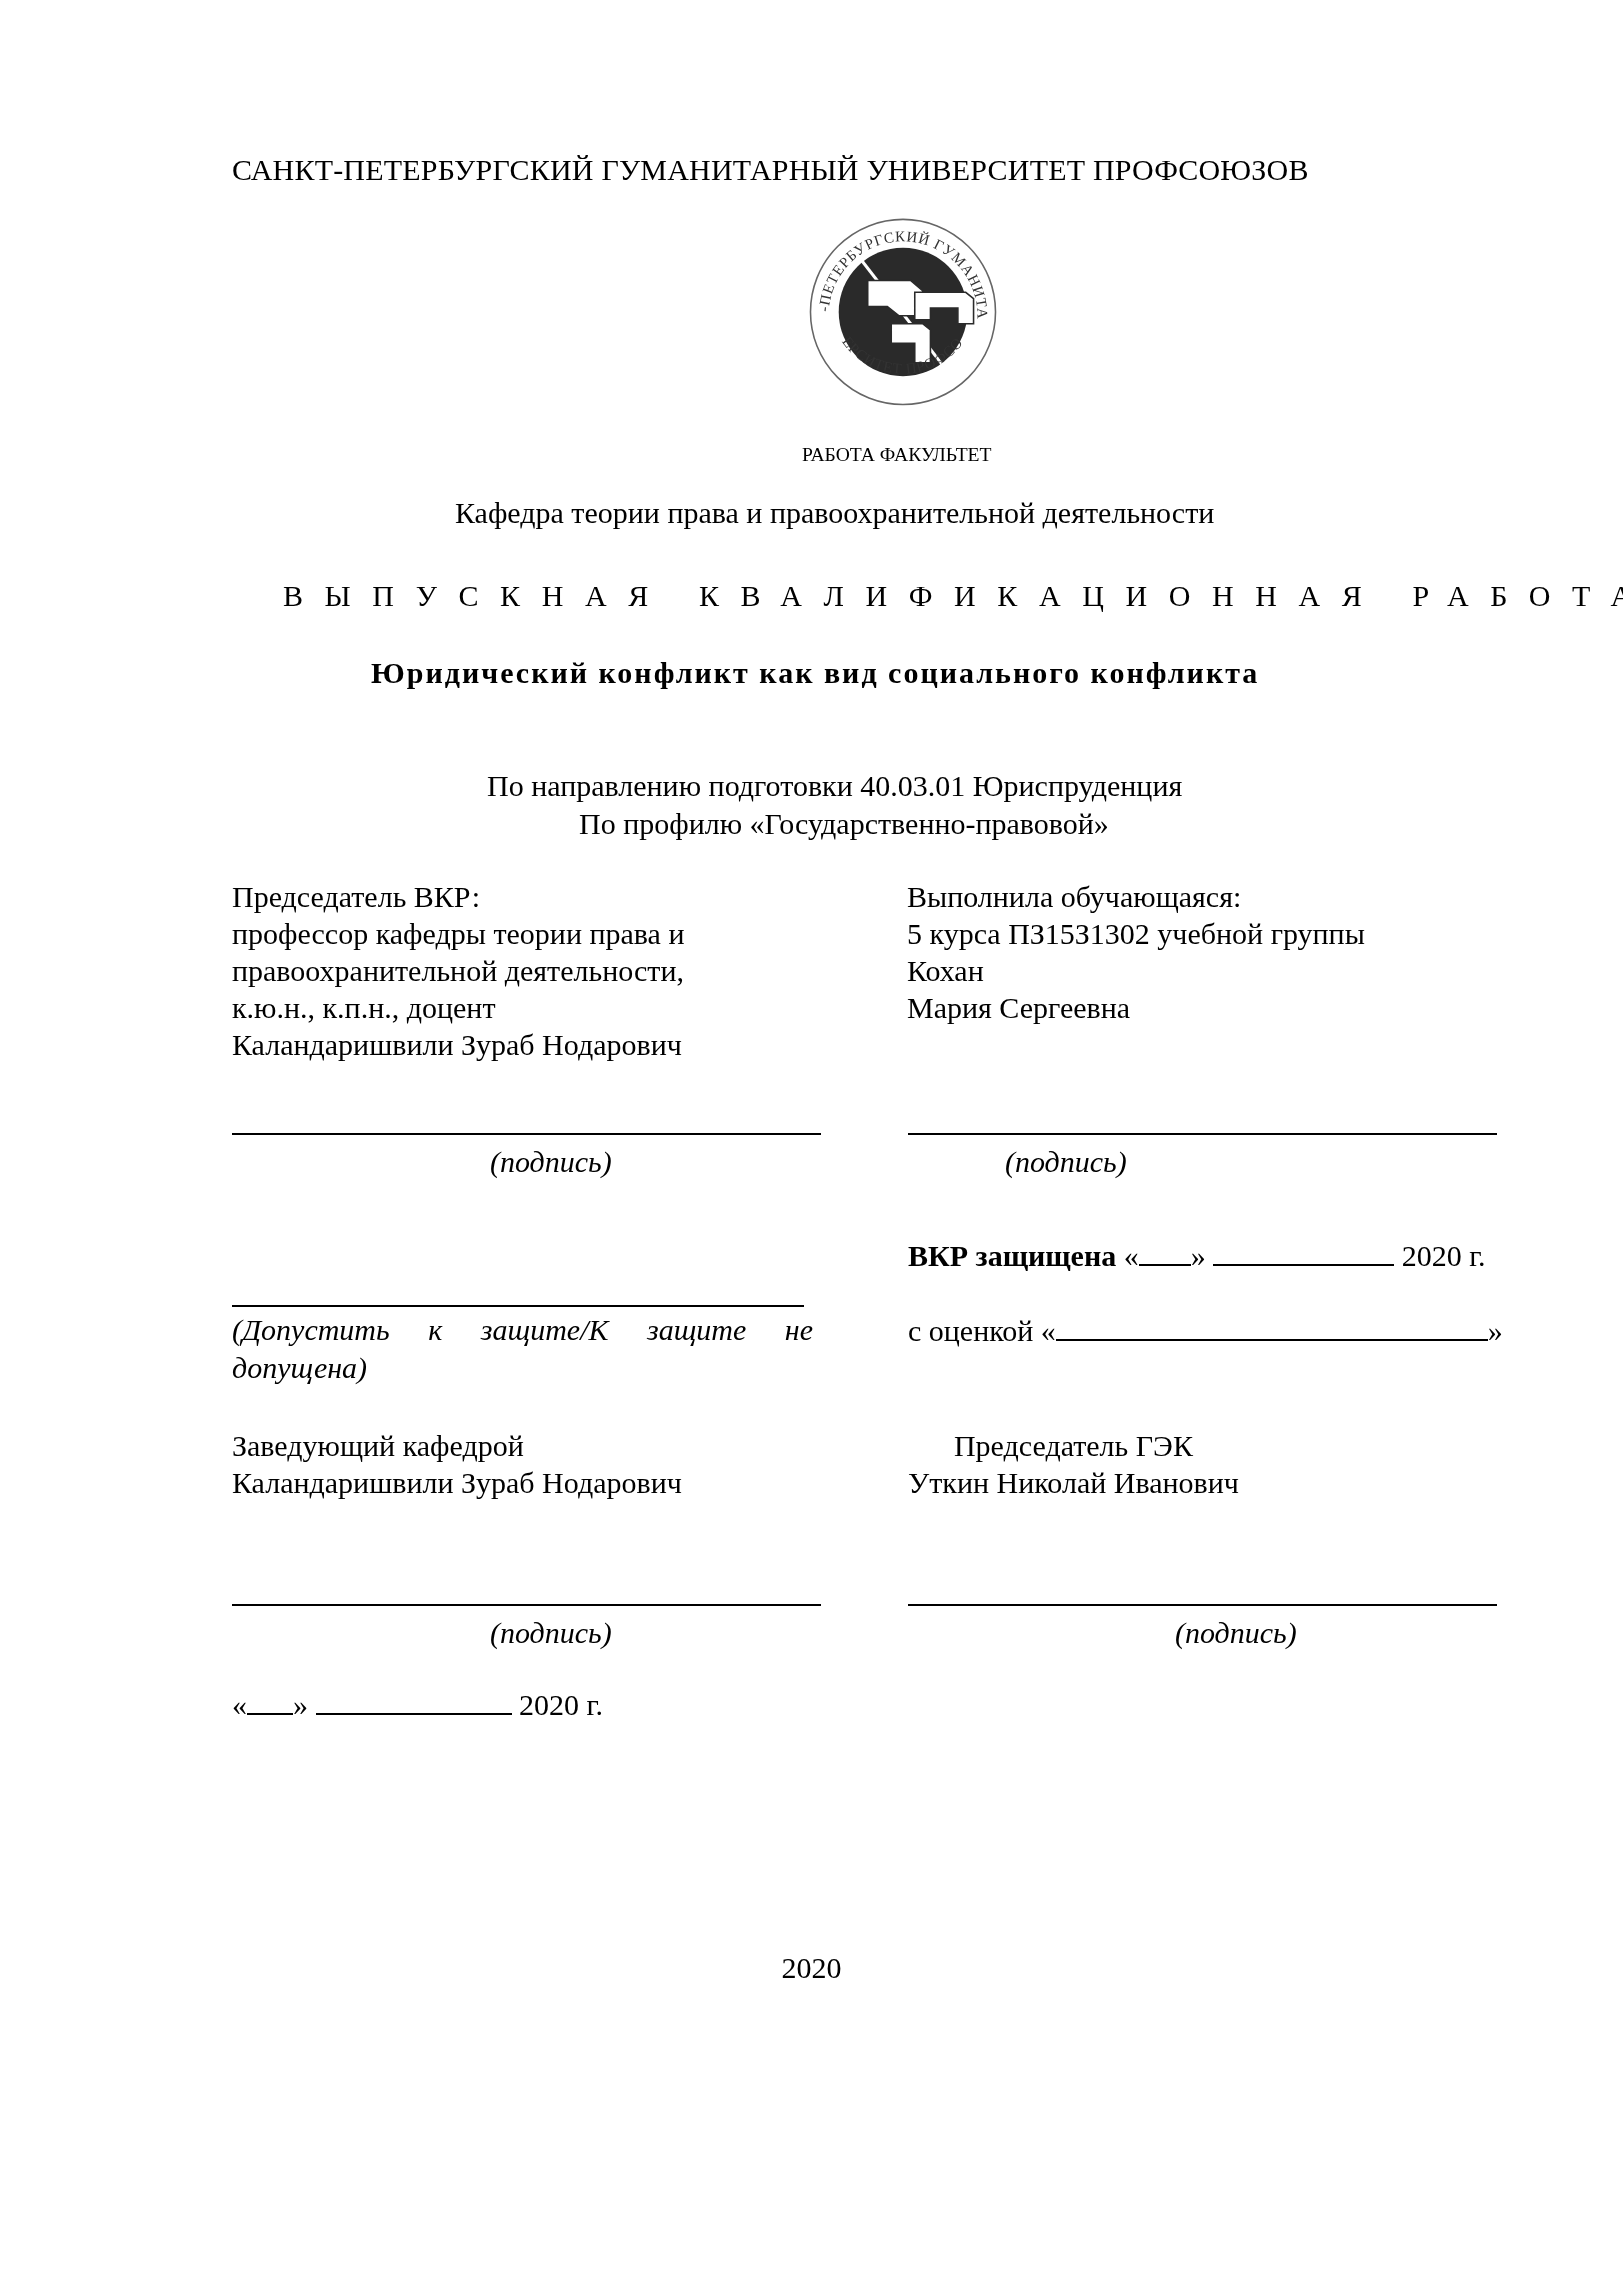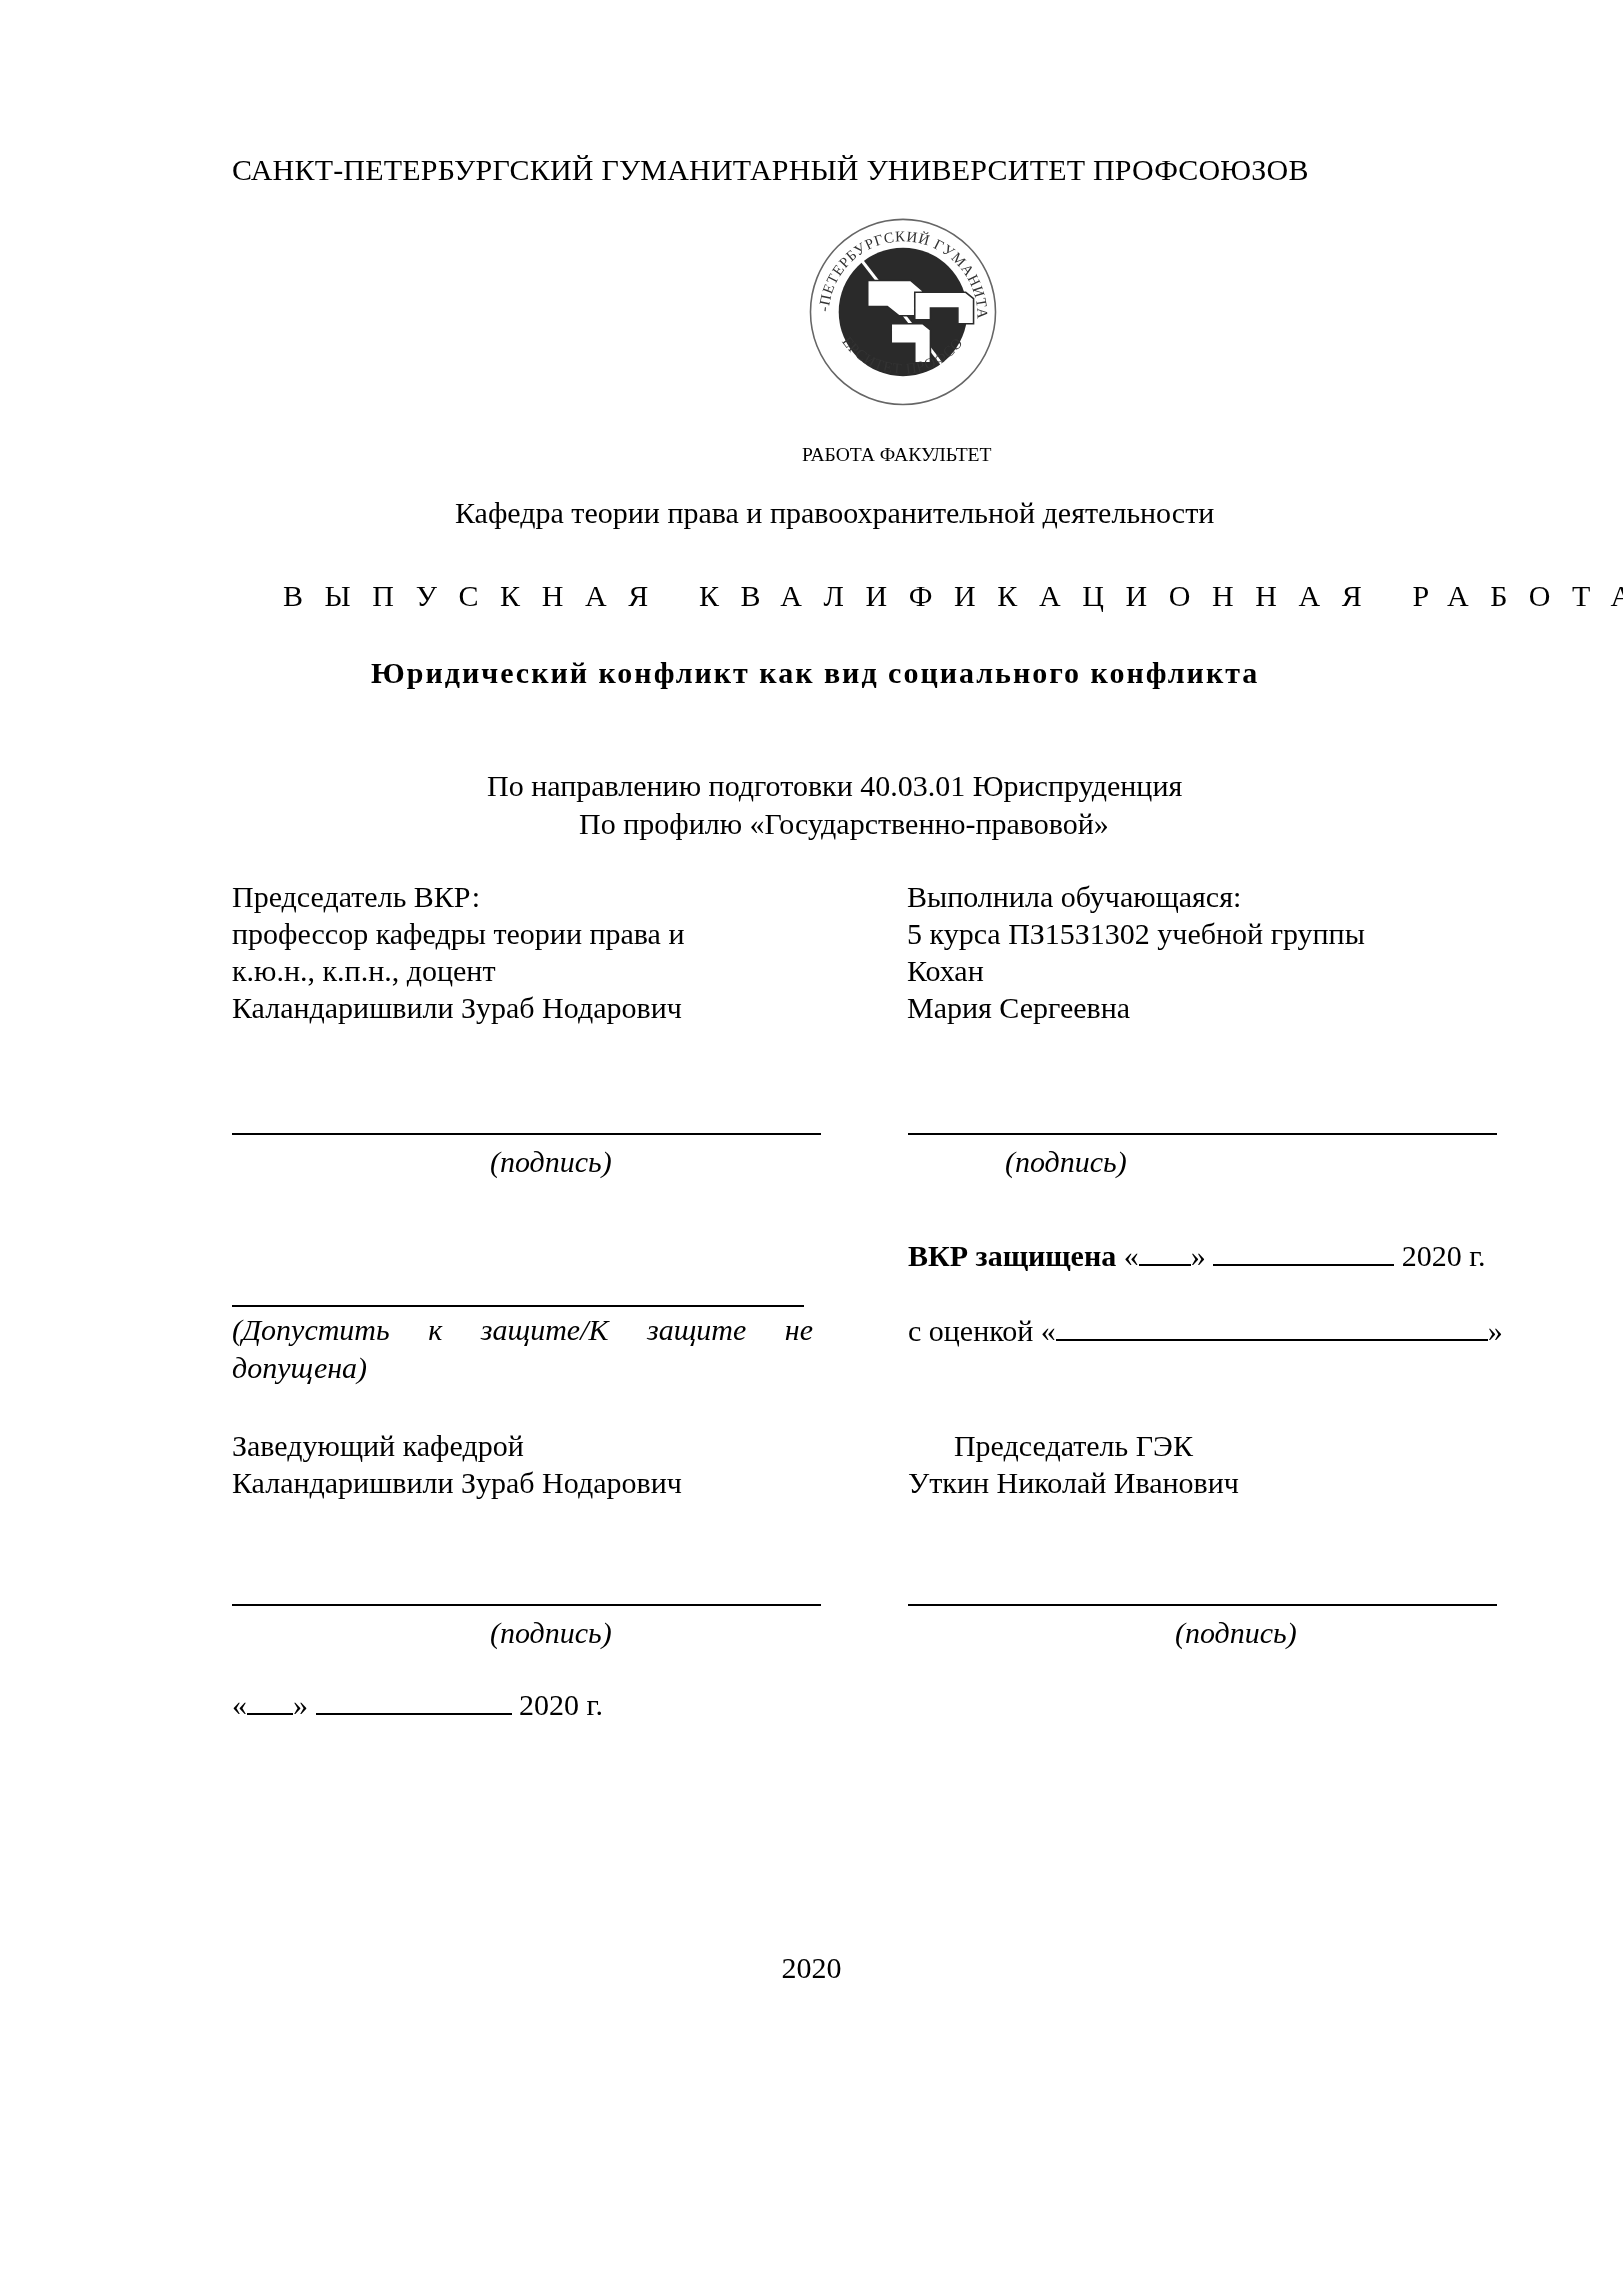--- a/index.html
+++ b/index.html
@@ -60,20 +60,21 @@
 <div class="abs t-fac">РАБОТА ФАКУЛЬТЕТ</div>
 <div class="abs t-dept">Кафедра теории права и правоохранительной деятельности</div>
 <div class="abs t-vkr">ВЫПУСКНАЯ КВАЛИФИКАЦИОННАЯ РАБОТА</div>
 <div class="abs t-title">Юридический конфликт как вид социального конфликта</div>
 <div class="abs t-dir1">По направлению подготовки 40.03.01 Юриспруденция</div>
 <div class="abs t-dir2">По профилю «Государственно-правовой»</div>
 
 <div class="abs col col-left">
   <div>Председатель ВКР:</div>
   <div>профессор кафедры теории права и</div>
+  <div>правоохранительной деятельности,</div>
   <div>к.ю.н., к.п.н., доцент</div>
   <div>Каландаришвили Зураб Нодарович</div>
 </div>
 
 <div class="abs col col-right">
   <div>Выполнила обучающаяся:</div>
   <div>5 курса ПЗ15З1302 учебной группы</div>
   <div>Кохан</div>
   <div>Мария Сергеевна</div>
 </div>

